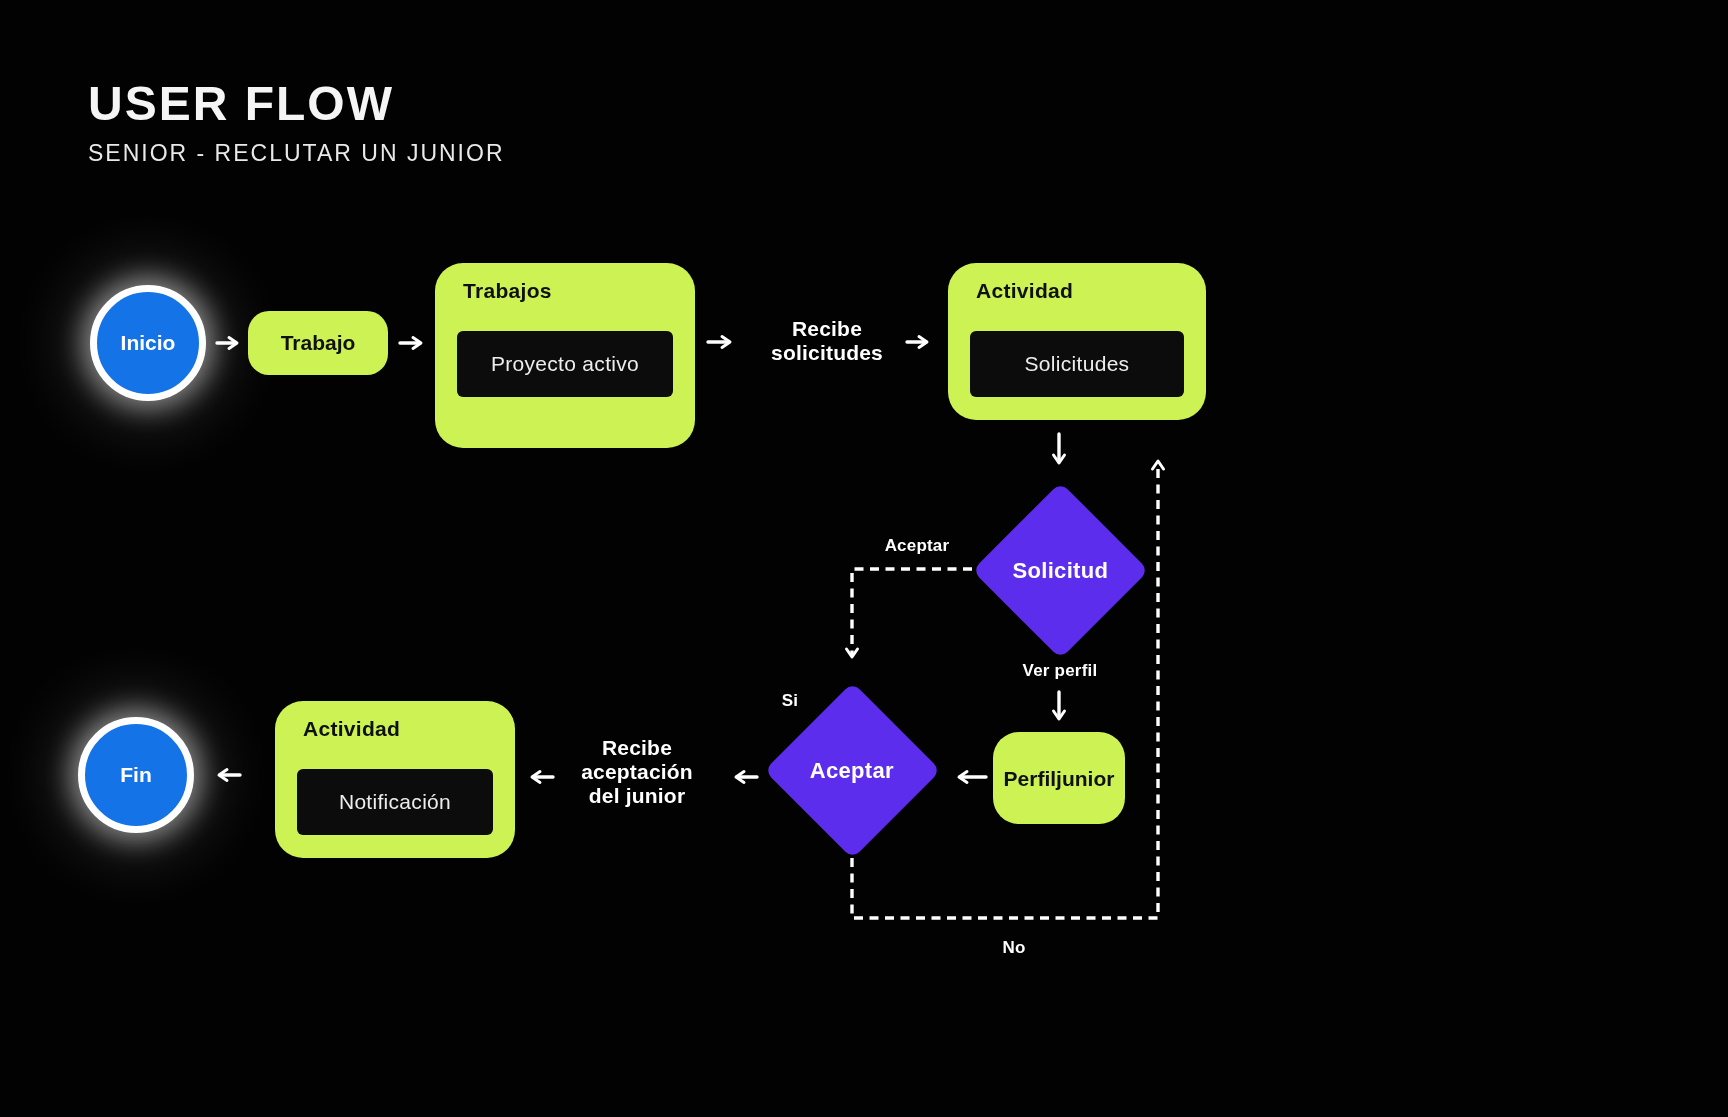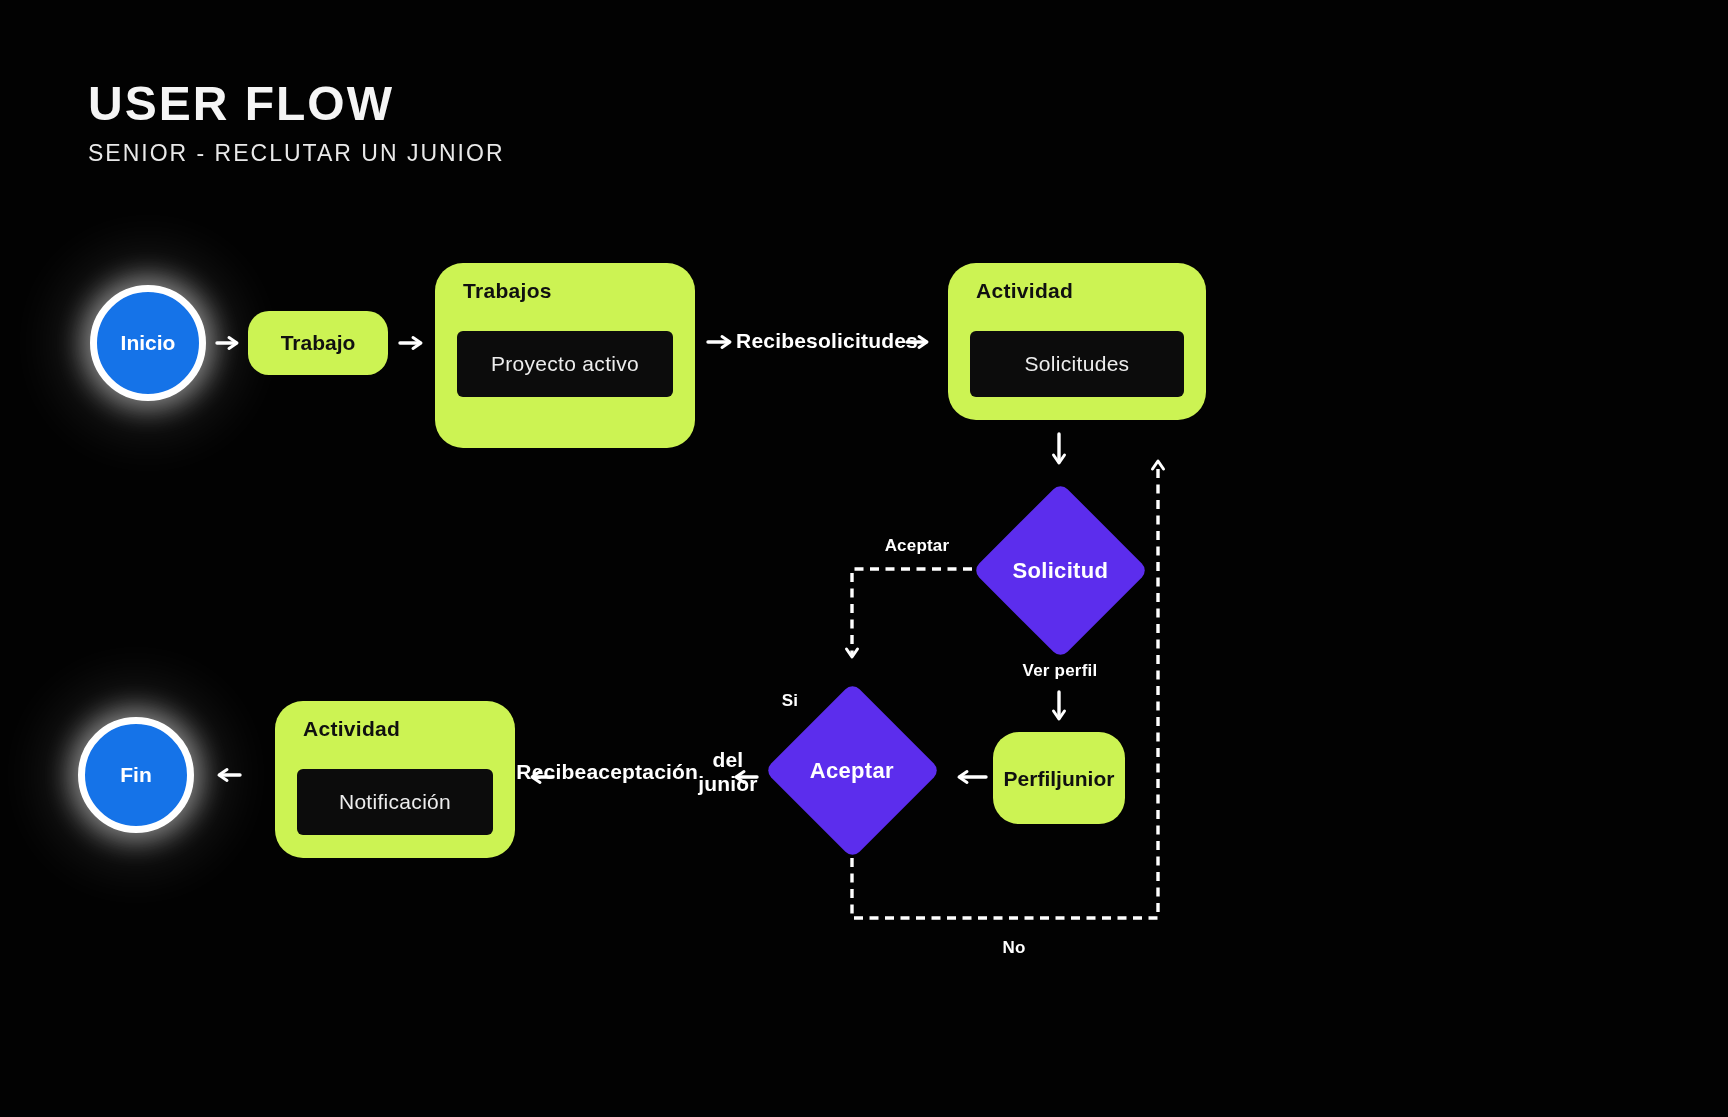--- a/index.html
+++ b/index.html
@@ -62,21 +62,21 @@
   
   .diamond{
     position:absolute;width:125px;height:125px;background:var(--purple);
     border-radius:10px;transform:rotate(45deg);
     display:flex;align-items:center;justify-content:center;
   }
   .diamond>span{transform:rotate(-45deg);color:#fff;font-weight:700;font-size:22px;letter-spacing:.3px;}
 
   
   .flow-text{
-    position:absolute;display:flex;flex-direction:row;
+    position:absolute;display:flex;flex-direction:column;
     align-items:center;justify-content:center;text-align:center;
     color:#fff;font-weight:700;font-size:21px;line-height:24px;letter-spacing:.2px;
   }
 
   
   .edge-label{
     position:absolute;text-align:center;
     color:#fff;font-weight:600;font-size:17px;letter-spacing:.2px;
   }
 

